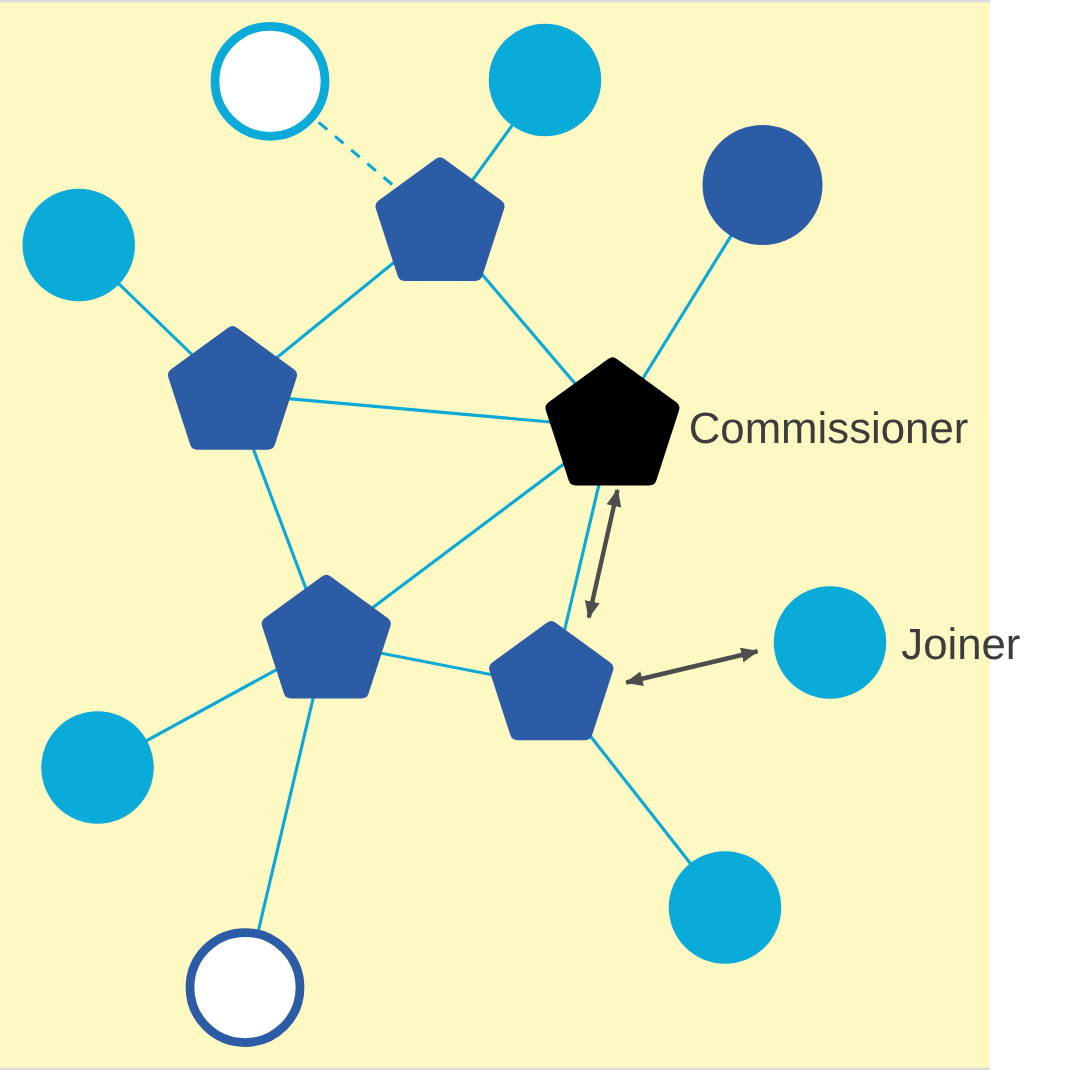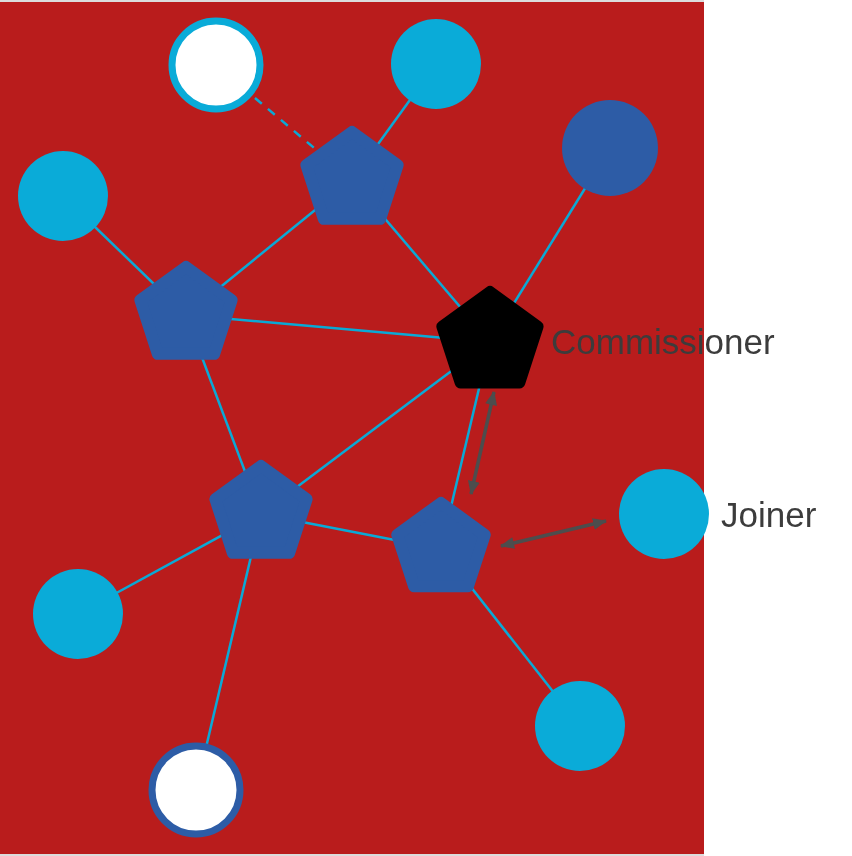--- a/index.html
+++ b/index.html
@@ -2,21 +2,21 @@
 <html><head>
 <meta charset="utf-8">
 <style>
   * { margin: 0; padding: 0; box-sizing: border-box; }
   html, body {
     width: 852px; height: 856px;
     background: #ffffff;
     overflow: hidden;
     font-family: "Liberation Sans", "DejaVu Sans", sans-serif;
   }
-  .stage { position: relative; width: 704px; height: 856px; background: #b91c1c; }
+  .stage { position: relative; width: 792px; height: 856px; background: #fef9c3; }
   .divider { position: absolute; left: 0; width: 100%; height: 2px; background: #dcdcdc; }
   .divider.top { top: 0; }
   .divider.bottom { bottom: 0; }
   svg { display: block; position: absolute; top: 0; left: 0; }
   text { font-family: "Liberation Sans", "DejaVu Sans", sans-serif; }
 </style>
 </head>
 <body>
 
 <div class="stage">

